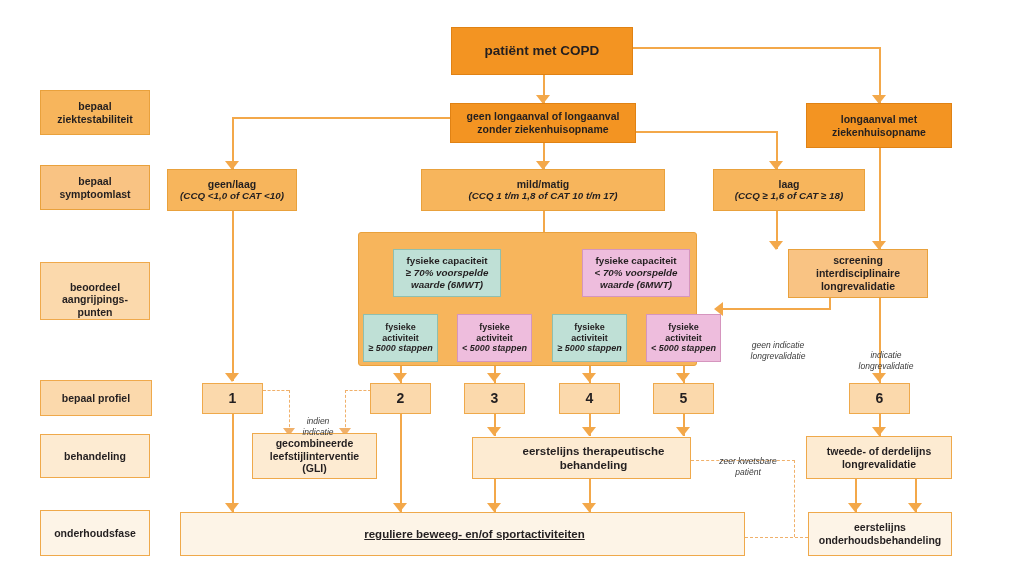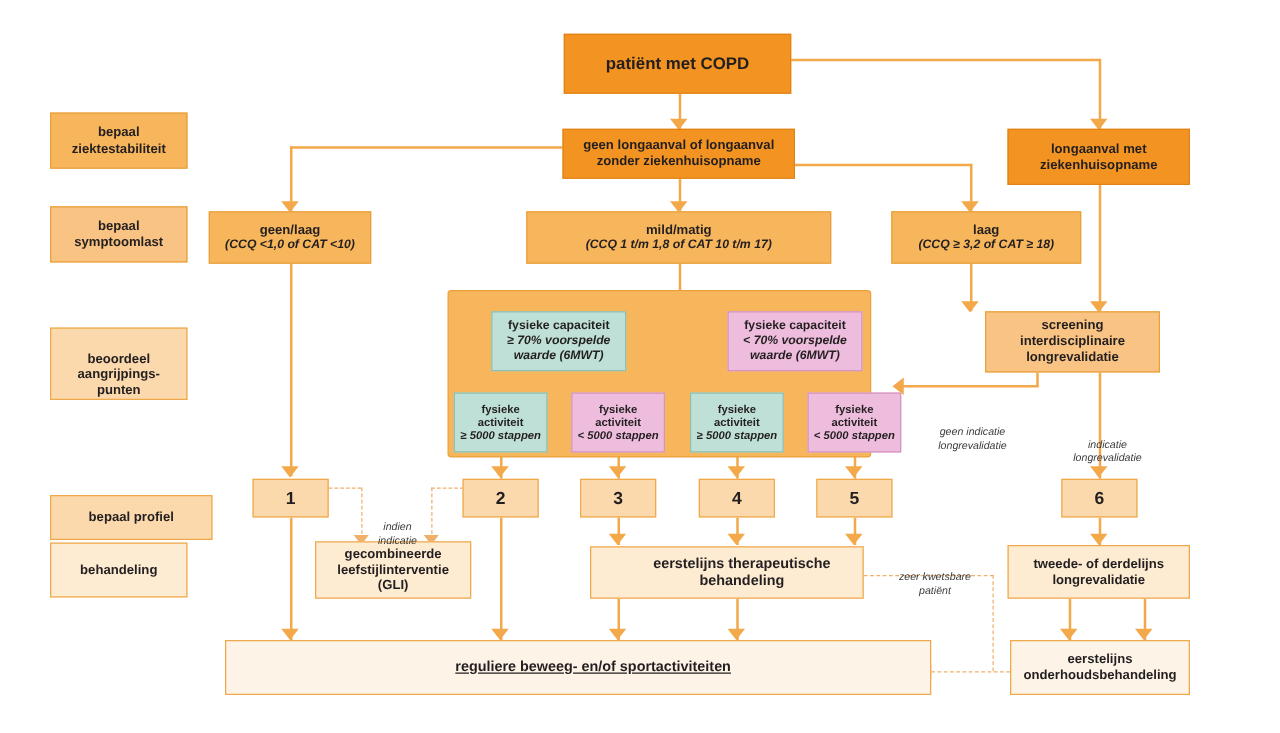--- a/index.html
+++ b/index.html
@@ -157,25 +157,28 @@
   </div>
   <div class="box b-mid2 t11" style="left:40px;top:165px;width:110px;height:45px;">
     <span>bepaal</span>
     <span>symptoomlast</span>
   </div>
   <div class="box b-light t11" style="left:40px;top:262px;width:110px;height:58px;justify-content:flex-end;">
     <span>beoordeel</span>
     <span>aangrijpings-</span>
     <span>punten</span>
   </div>
-  <div class="box b-light t11" style="left:40px;top:380px;width:130px;height:36px;margin-top:16px;">
+  <div class="box b-light t11" style="left:40px;top:380px;width:112px;height:36px;">
     <span>bepaal profiel</span>
   </div>
   <div class="box b-pale t11" style="left:40px;top:434px;width:110px;height:44px;">
     <span>behandeling</span>
+  </div>
+  <div class="box b-palest t11" style="left:40px;top:510px;width:110px;height:46px;">
+    <span>onderhoudsfase</span>
   </div>
 
   <div class="b-group" style="position:absolute;left:358px;top:232px;width:337px;height:132px;"></div>
 
   <div class="box b-dark t14" style="left:451px;top:27px;width:182px;height:48px;">
     <span>patiënt met COPD</span>
   </div>
 
   <div class="box b-dark t11" style="left:450px;top:103px;width:186px;height:40px;">
     <span>geen longaanval of longaanval</span>
@@ -192,21 +195,21 @@
     <span class="ital t10">(CCQ &lt;1,0 of CAT &lt;10)</span>
   </div>
 
   <div class="box b-mid t11" style="left:421px;top:169px;width:244px;height:42px;">
     <span>mild/matig</span>
     <span class="ital t10">(CCQ 1 t/m 1,8 of CAT 10 t/m 17)</span>
   </div>
 
   <div class="box b-mid t11" style="left:713px;top:169px;width:152px;height:42px;">
     <span>laag</span>
-    <span class="ital t10">(CCQ ≥ 3,2 of CAT ≥ 18)</span>
+    <span class="ital t10">(CCQ ≥ 1,6 of CAT ≥ 18)</span>
   </div>
 
   <div class="box b-teal t10" style="left:393px;top:249px;width:108px;height:48px;">
     <span>fysieke capaciteit</span>
     <span class="ital">≥ 70% voorspelde</span>
     <span class="ital">waarde  (6MWT)</span>
   </div>
 
   <div class="box b-pink t10" style="left:582px;top:249px;width:108px;height:48px;">
     <span>fysieke capaciteit</span>

